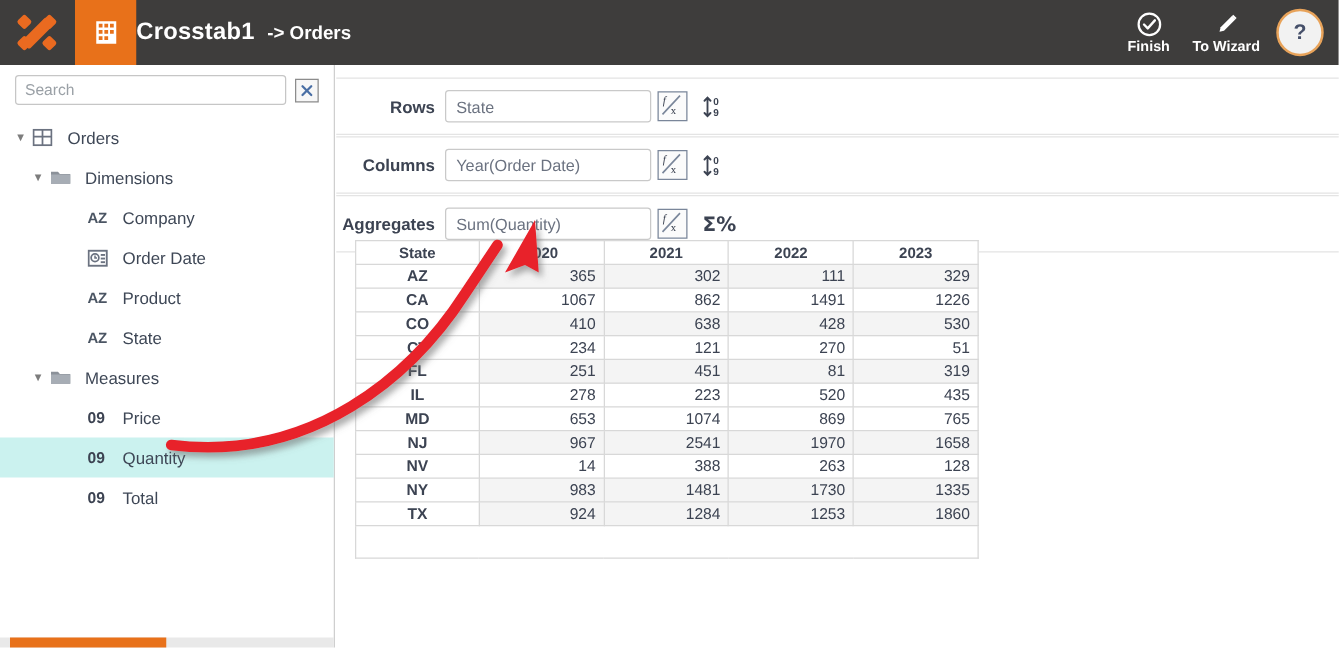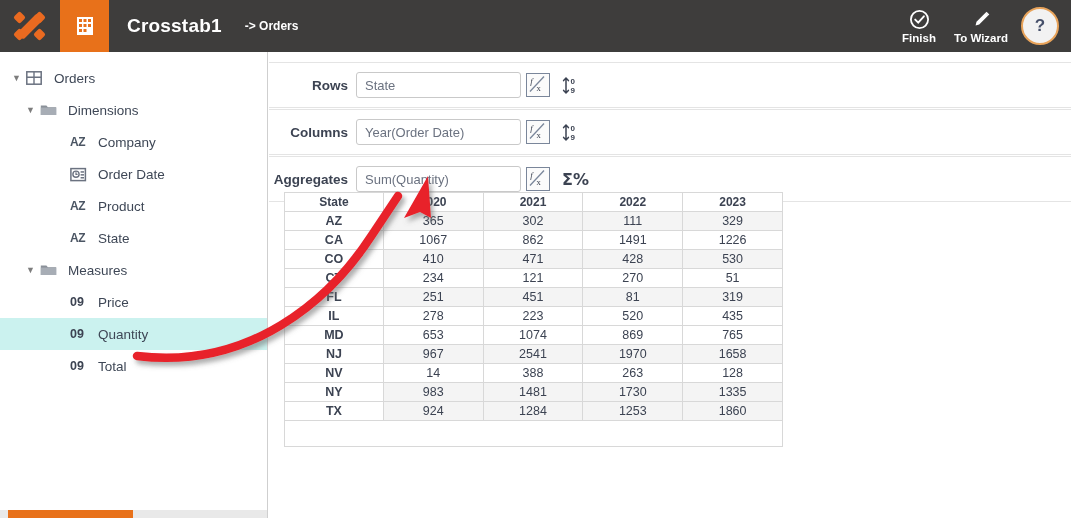--- a/index.html
+++ b/index.html
@@ -54,34 +54,34 @@
     width: 49px;
     background: #e8711a;
     display: flex;
     align-items: center;
     justify-content: center;
   }
 
   .title-wrap {
     display: flex;
     align-items: center;
-    padding-left: 18px;
+    padding-left: 0;
     flex: 1;
   }
   .title-main {
     color: #ffffff;
     font-size: 19px;
     font-weight: bold;
     letter-spacing: 0.2px;
   }
   .title-sub {
     color: #ffffff;
-    font-size: 12px;
-    font-weight: bold;
-    margin-left: 23px;
+    font-size: 15px;
+    font-weight: bold;
+    margin-left: 10px;
   }
 
   .tools {
     display: flex;
     align-items: center;
     padding-right: 8px;
   }
   .tool-btn {
     width: 62px;
     height: 52px;
@@ -305,21 +305,21 @@
     background: #ffffff;
     font-size: 12px;
   }
   .xtab td.state {
     text-align: center;
     font-weight: bold;
     background: #ffffff;
     width: 99px;
   }
   .xtab td.num {
-    text-align: center;
+    text-align: right;
     width: 100px;
   }
   .xtab tr.alt td.num { background: #f4f4f4; }
   .xtab td.filler { height: 26px; background: #ffffff; }
 
   
   .arrow-layer {
     position: absolute;
     left: 0; top: 0;
     width: 1071px; height: 526px;
@@ -384,20 +384,28 @@
 
 
     <div class="help-btn">
       <span>?</span>
     </div>
   </div>
 </div>
 
 <div class="sidebar">
 
+  <div class="search-row">
+    <input class="search-input" type="text" placeholder="Search" style="">
+    <div class="clear-btn">
+      <svg width="13" height="13" viewBox="0 0 13 13">
+        <path d="M3 3l7 7M10 3l-7 7" stroke="#4a6fa5" stroke-width="1.8" stroke-linecap="round"></path>
+      </svg>
+    </div>
+  </div>
 
   <div class="tree" id="tree-root">
       <div class="tree-node lvl0">
         <span class="caret">▼</span>
         <span class="node-ico">
           <svg width="16" height="14" viewBox="0 0 16 14">
             <rect x="0.8" y="0.8" width="14.4" height="12.4" fill="none" stroke="#6b7280" stroke-width="1.5"></rect>
             <path d="M8 1v12M1 6.3h14" stroke="#6b7280" stroke-width="1.4"></path>
           </svg>
         </span>
@@ -560,21 +568,21 @@
       <tr>
         <td class="state">CA</td>
         <td class="num">1067</td>
         <td class="num">862</td>
         <td class="num">1491</td>
         <td class="num">1226</td>
       </tr>
       <tr class="alt">
         <td class="state">CO</td>
         <td class="num">410</td>
-        <td class="num">471</td>
+        <td class="num">638</td>
         <td class="num">428</td>
         <td class="num">530</td>
       </tr>
       <tr>
         <td class="state">CT</td>
         <td class="num">234</td>
         <td class="num">121</td>
         <td class="num">270</td>
         <td class="num">51</td>
       </tr>

